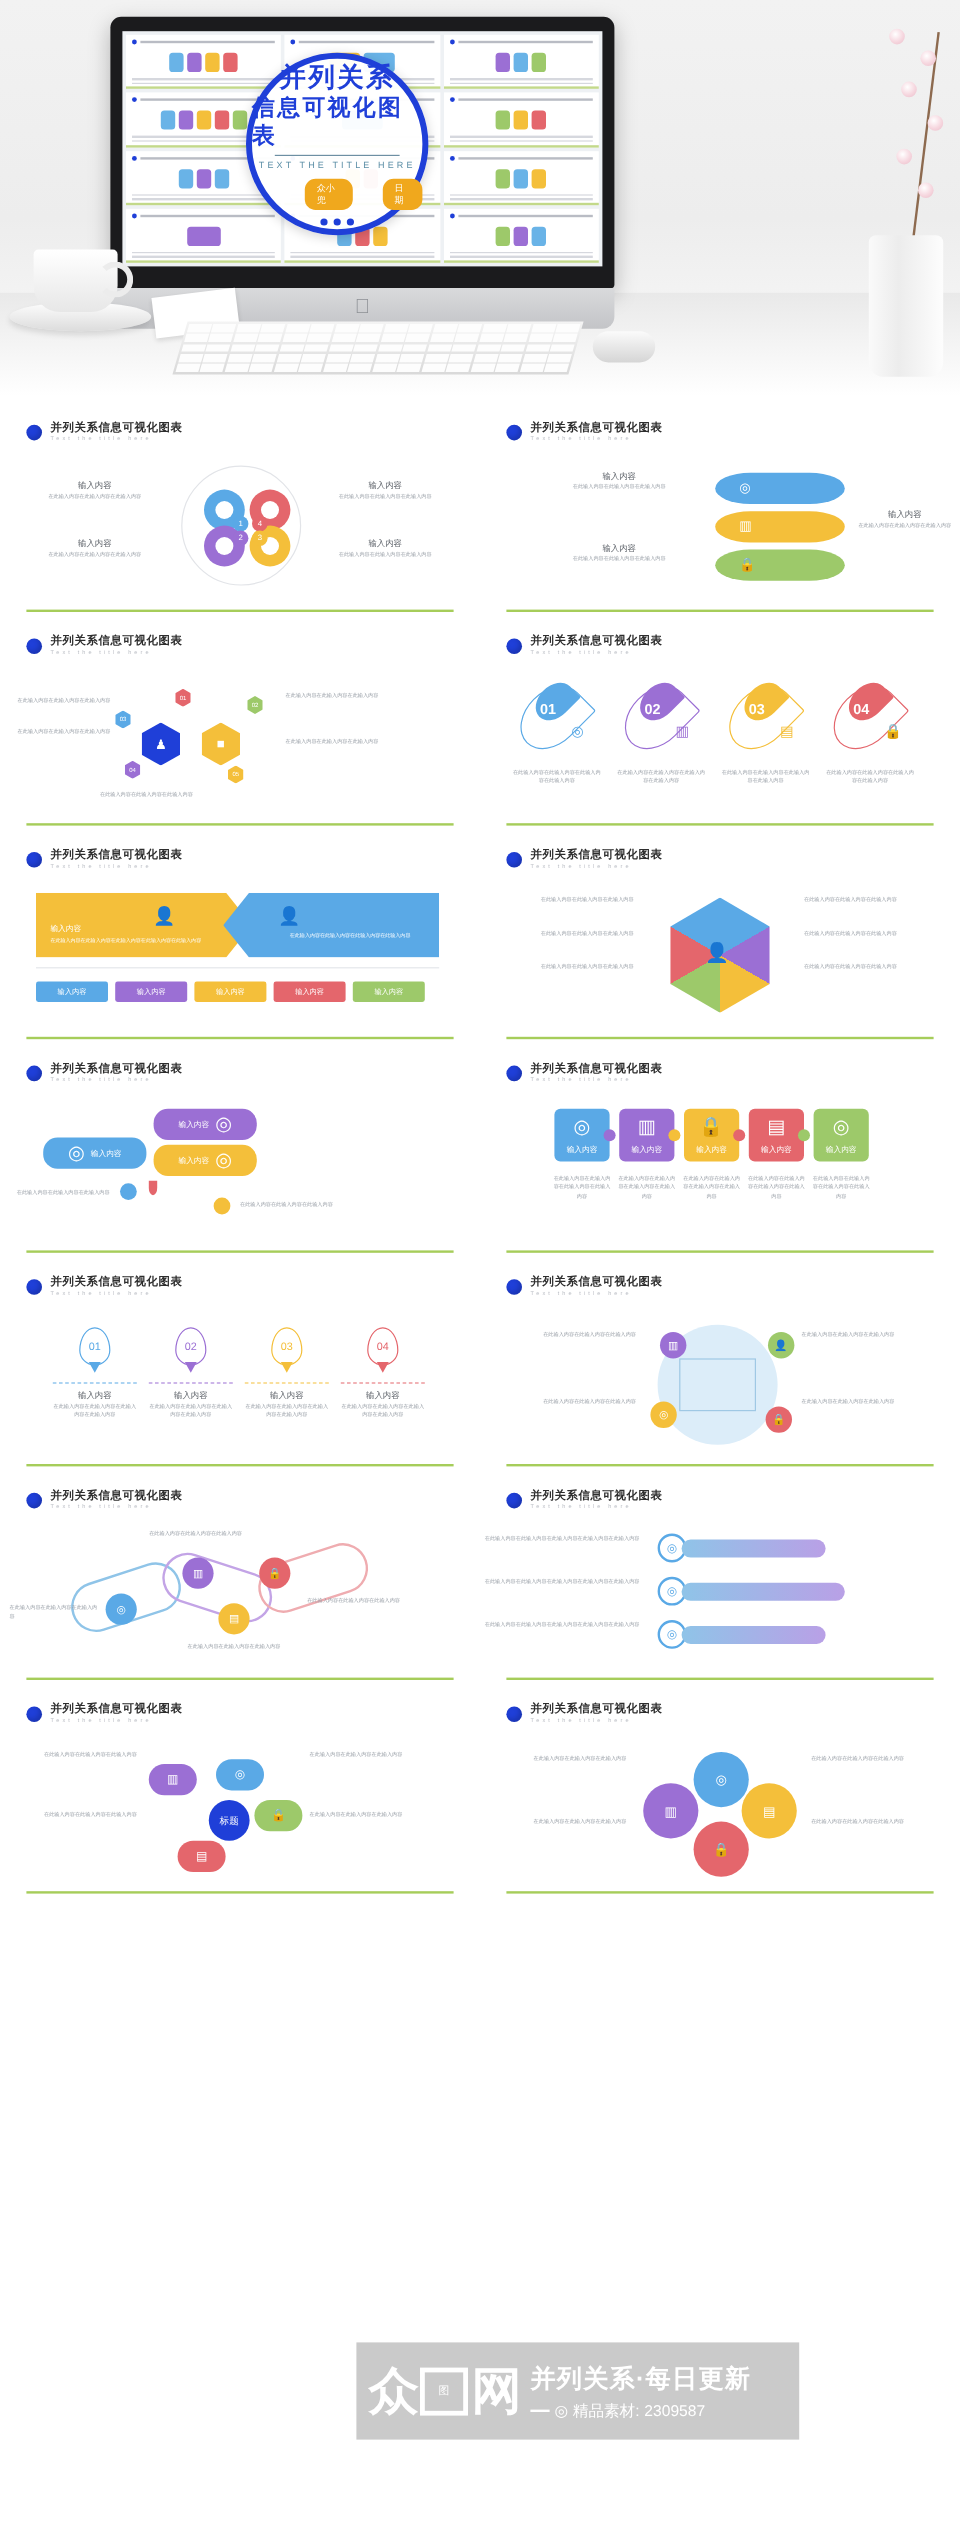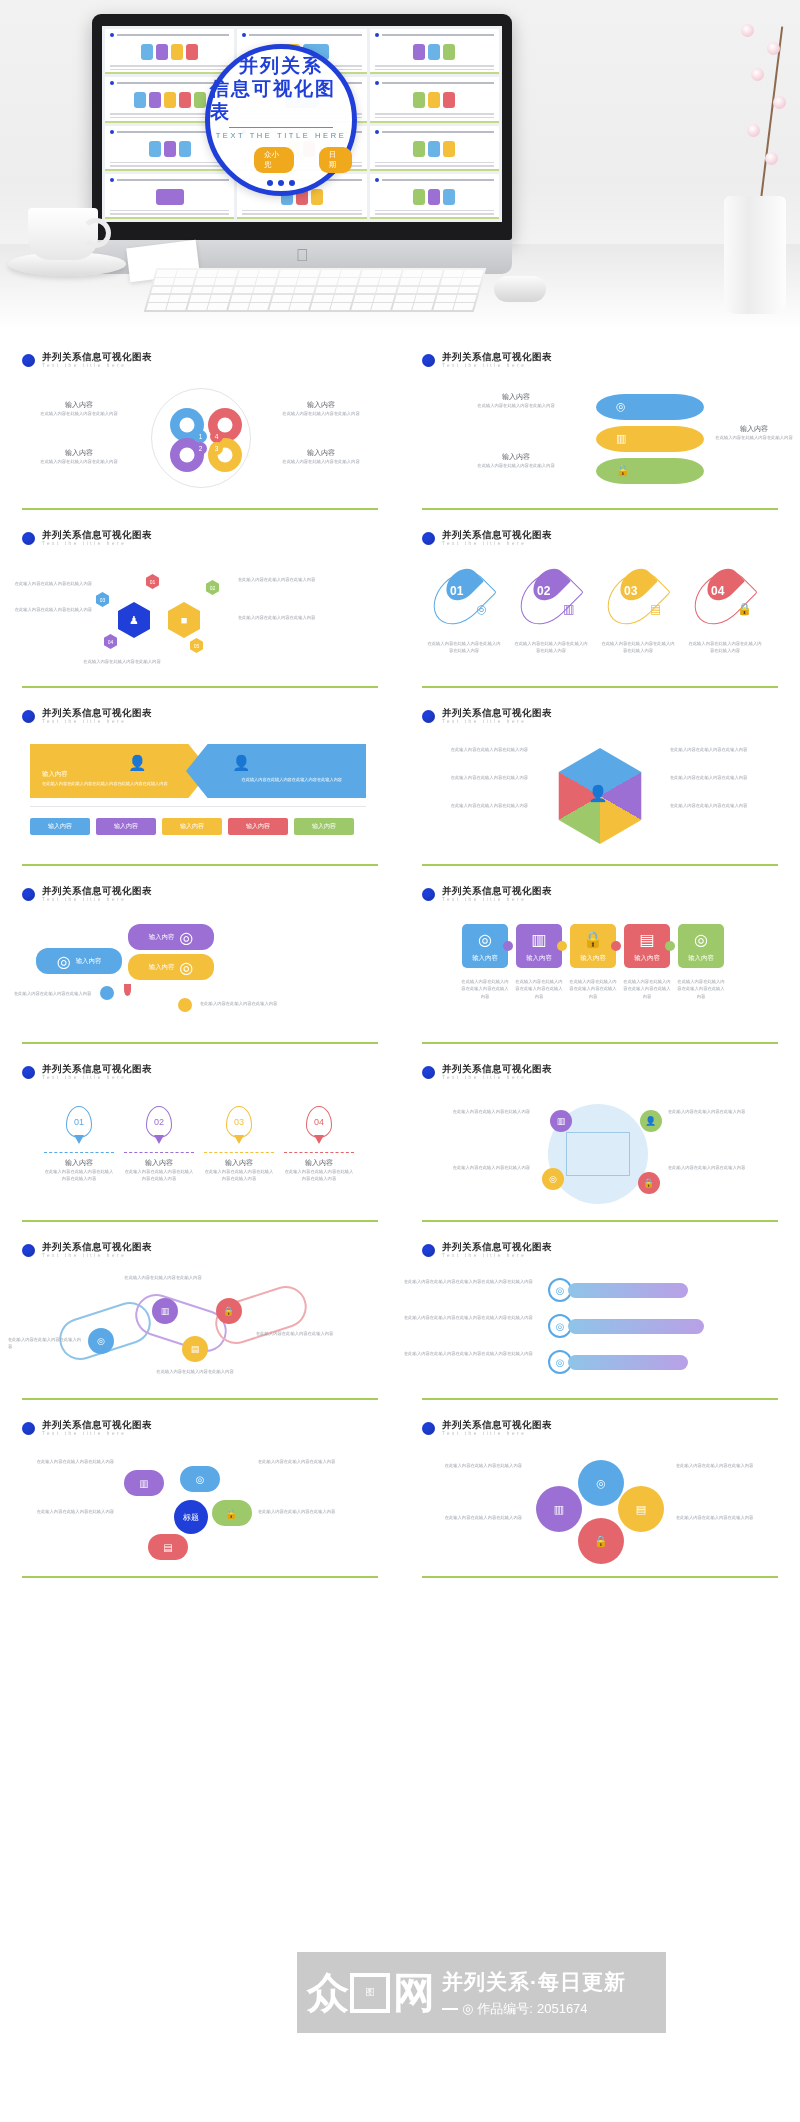--- a/index.html
+++ b/index.html
@@ -38,21 +38,21 @@
   .apple { position:absolute; left:50%; top:7px; transform:translateX(-50%); font-size:17px; color:#8d9095; line-height:1;}
   .imac-neck { width:70px; height:26px; margin:0 auto; background:linear-gradient(180deg,#c9cacd,#b6b7ba); }
   .imac-base { width:182px; height:10px; margin:0 auto; border-radius:50%/70%;
                background:linear-gradient(180deg,#c9cacd,#9fa1a5); }
 
   
   .badge { position:absolute; left:205px; top:44px; width:152px; height:152px; border-radius:50%;
            background:rgba(255,255,255,.96); border:5px solid #1f3fd8;
            display:flex; flex-direction:column; align-items:center; justify-content:center;
            box-shadow:0 2px 10px rgba(0,0,0,.18); }
-  .badge .bt1 { font-size:19px; font-weight:bold; color:#1f3fd8; letter-spacing:2px; line-height:1.22; }
+  .badge .bt1 { font-size:22px; font-weight:bold; color:#1f3fd8; letter-spacing:2px; line-height:1.22; }
   .badge .bt2 { font-size:19px; font-weight:bold; color:#1f3fd8; letter-spacing:2px; line-height:1.22; }
   .badge .brule { width:104px; height:1px; background:#6d8fa3; margin:4px 0 3px; }
   .badge .bt3 { font-size:7.5px; color:#5b8ea6; letter-spacing:2.6px; }
   .badge .bbtns { display:flex; gap:25px; margin-top:7px;padding-left:44px; }
   .badge .bbtn { background:#f0a81d; color:#fff; font-size:7.5px; border-radius:9px; padding:3px 10px; }
   .badge .bdots { display:flex; gap:5px; margin-top:7px; }
   .badge .bdots i { width:6px; height:6px; border-radius:50%; background:#1f3fd8; display:block;}
 
   
   .cup-saucer { position:absolute; left:8px; top:252px; width:118px; height:24px; border-radius:50%;
@@ -932,17 +932,17 @@
     <span class="wm-box">
         <span>图</span>
       </span>
     <span class="wm-m">网</span>
   </div>
   <div class="wm-right">
     <div class="wm-r1">并列关系·每日更新</div>
     <div class="wm-r2">
       <i class="wm-dash"></i>
       <span>◎</span>
-      <span>作品编号:</span>
-      <span>2051674</span>
+      <span>精品素材:</span>
+      <span>2309587</span>
     </div>
   </div>
 </div>
 
 </body></html>

